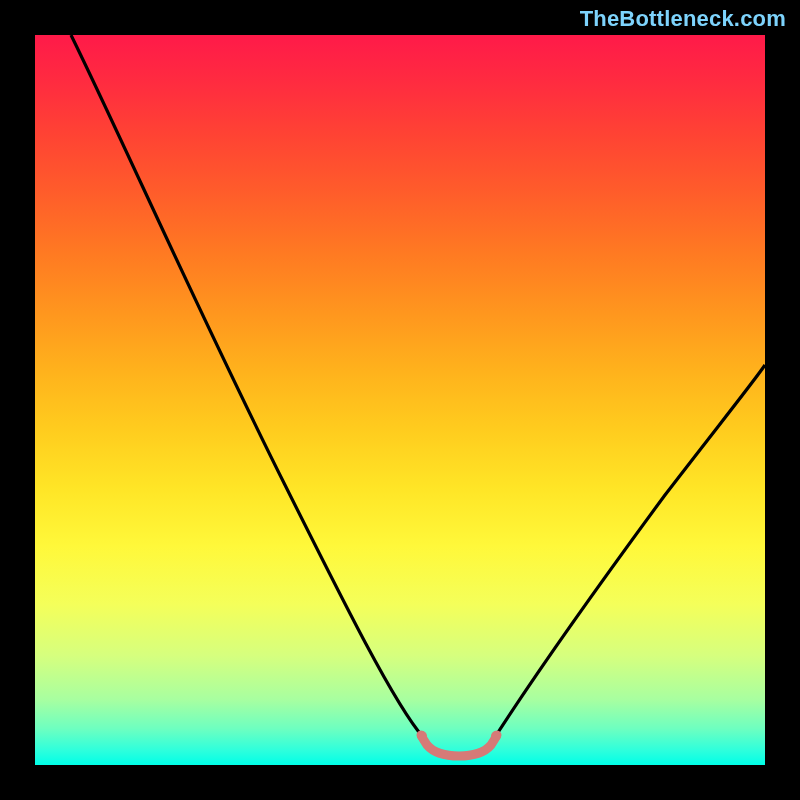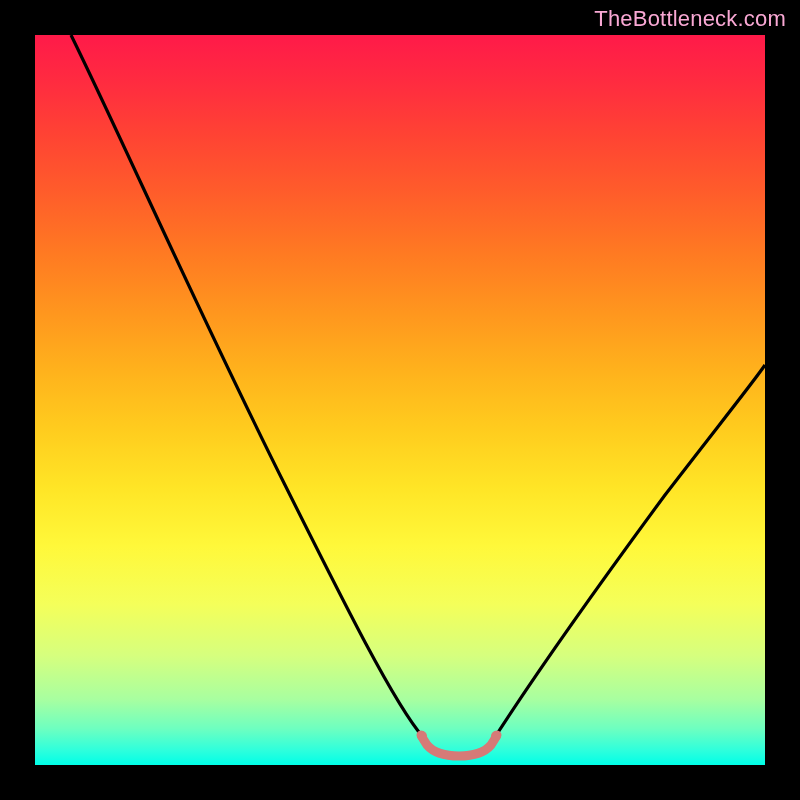--- a/index.html
+++ b/index.html
@@ -54,23 +54,23 @@
   }
   .curve-svg {
     position: absolute;
     left: 0;
     top: 0;
   }
   .watermark {
     position: absolute;
     top: 6px;
     right: 14px;
-    color: #f9a8d4;
+    color: #7dd3fc;
     font-size: 22px;
-    font-weight: 400;
+    font-weight: 700;
     letter-spacing: 0.2px;
   }
 </style>
 </head>
 <body>
 
 <div class="frame">
 
   <div class="plot-area">
     <div class="gradient"></div>

